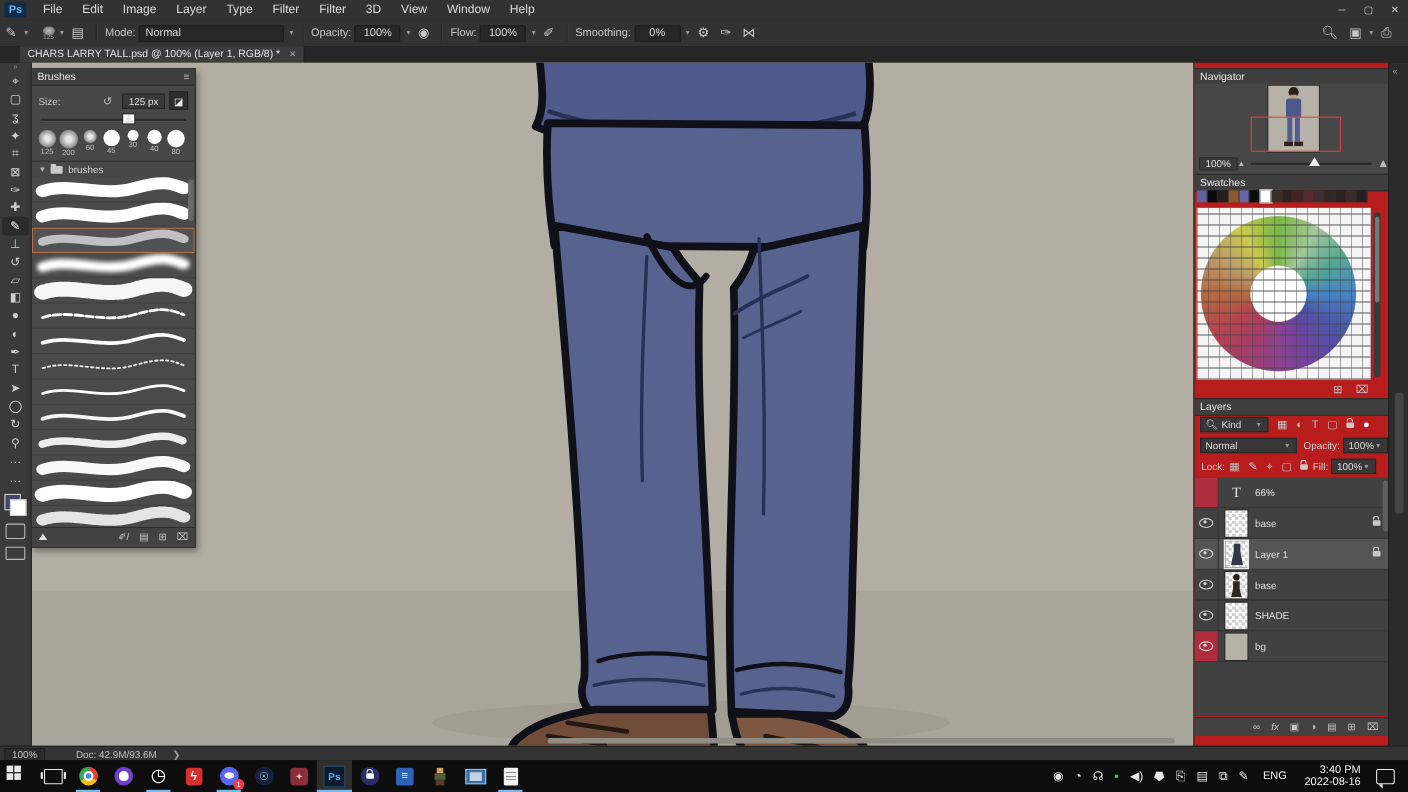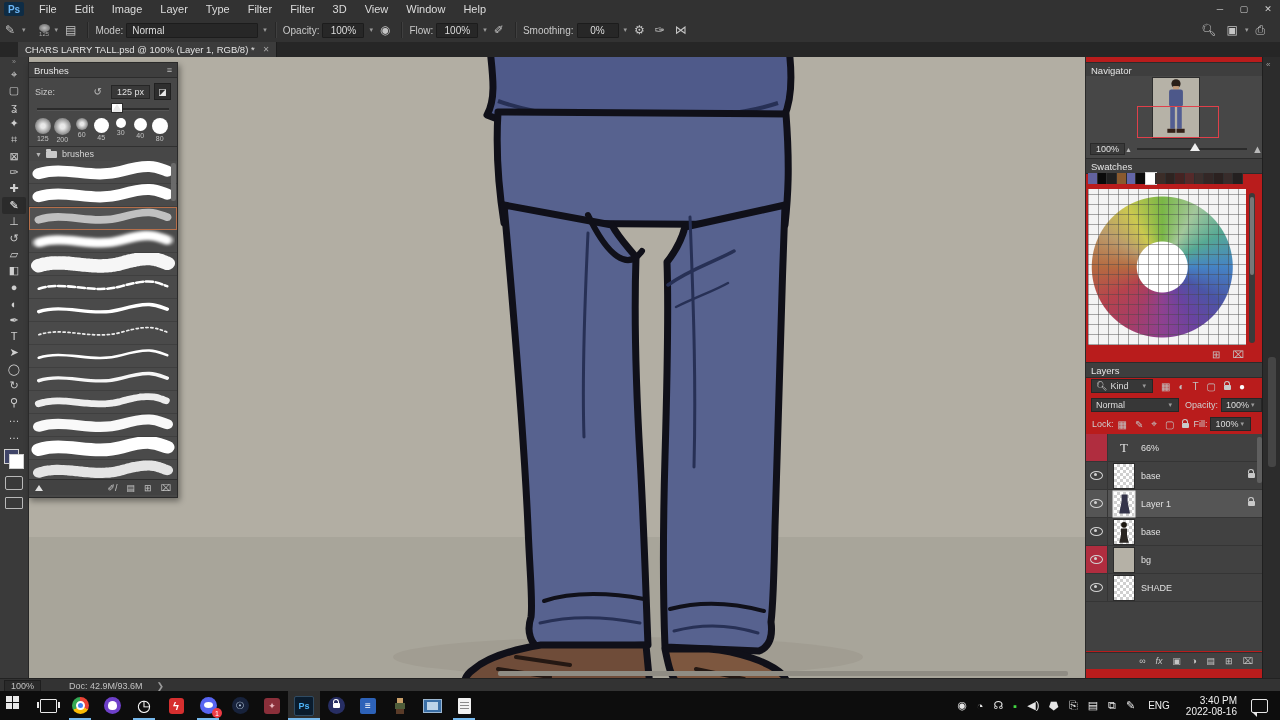--- a/index.html
+++ b/index.html
@@ -543,32 +543,32 @@
           </div>
           <div class="thumb checker">
             <svg viewBox="0 0 16 20">
               <circle cx="8" cy="4" r="2.4" fill="#1d1812"></circle>
               <path d="M5.5 7h5v6l1.5 6H4l1.5-6z" fill="#2a2622"></path>
             </svg>
           </div>
           <span class="lname">base</span>
         </div>
         <div class="layer-row">
+          <div class="eye-cell">
+            <span class="eye"></span>
+          </div>
+          <div class="thumb checker"></div>
+          <span class="lname">SHADE</span>
+        </div>
+        <div class="layer-row">
           <div class="eye-cell redbg" style="background: rgb(176, 45, 63);">
             <span class="eye"></span>
           </div>
           <div class="thumb solidbg"></div>
           <span class="lname">bg</span>
-        </div>
-        <div class="layer-row">
-          <div class="eye-cell">
-            <span class="eye"></span>
-          </div>
-          <div class="thumb checker"></div>
-          <span class="lname">SHADE</span>
         </div>
       </div>
     <div id="ly-scroll"></div>
     <div id="ly-foot">
       <span>∞</span>
       <span style="font-style:italic">fx</span>
       <span>▣</span>
       <span>◑</span>
       <span>▤</span>
       <span>⊞</span>

